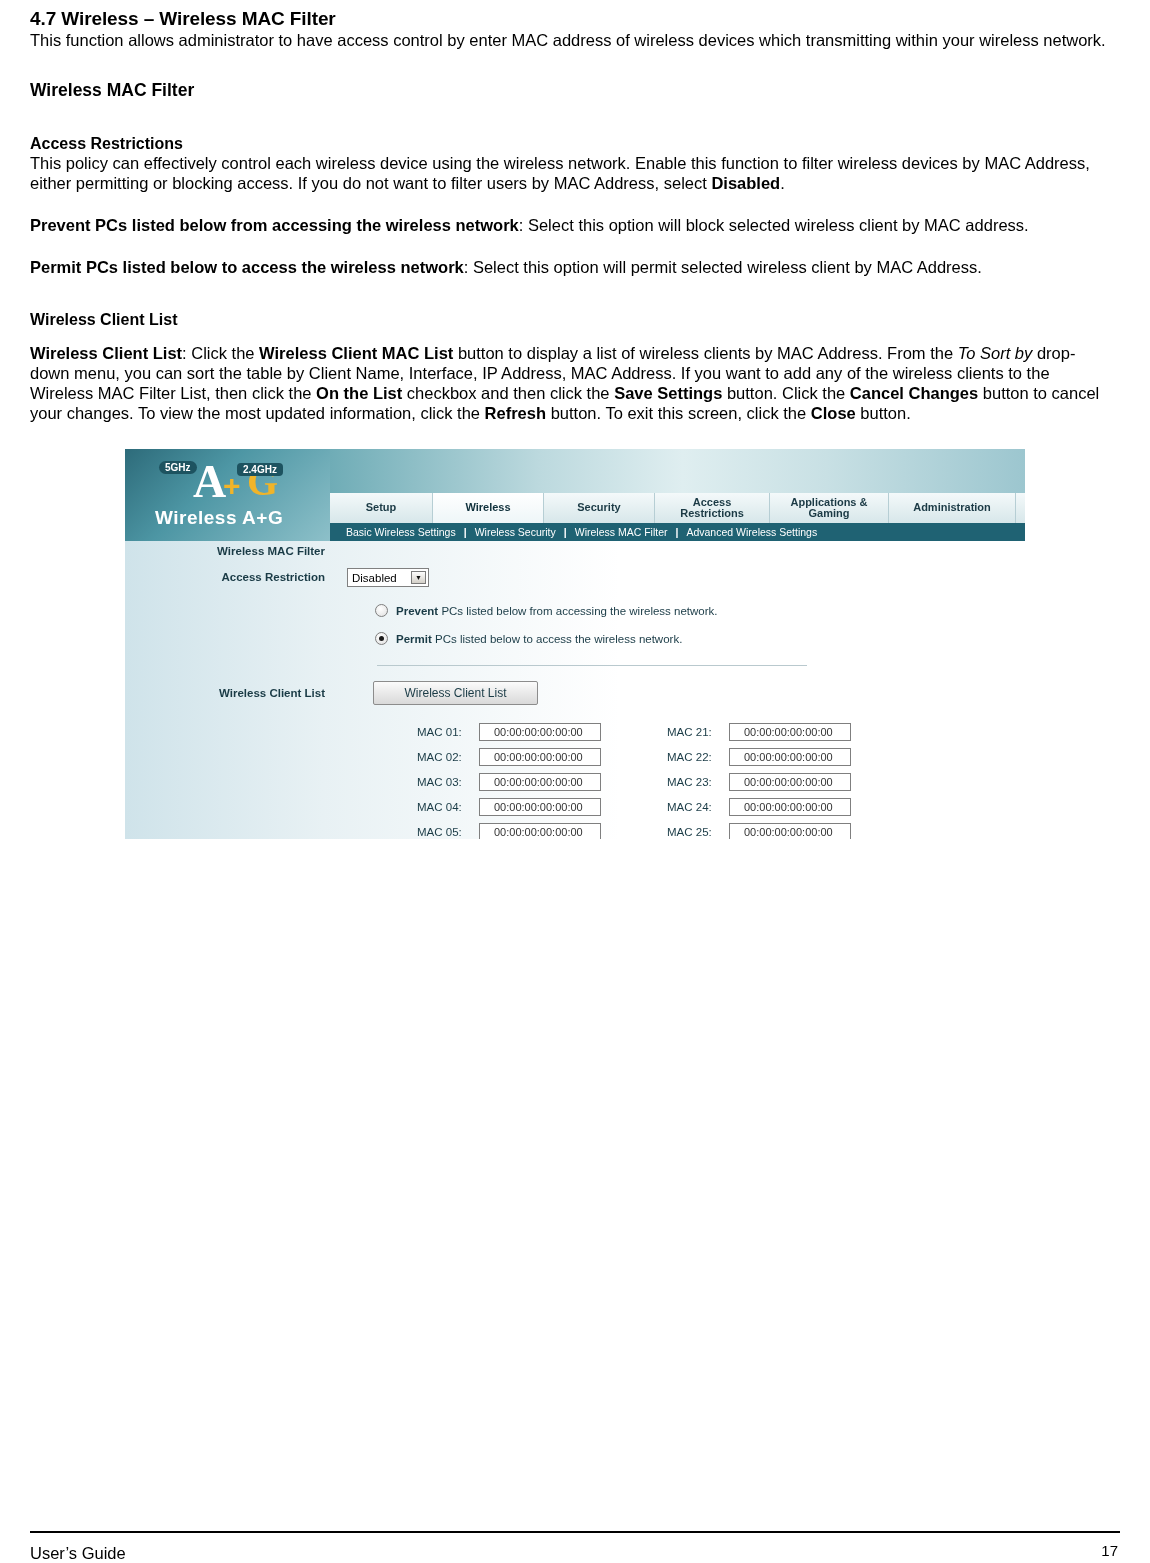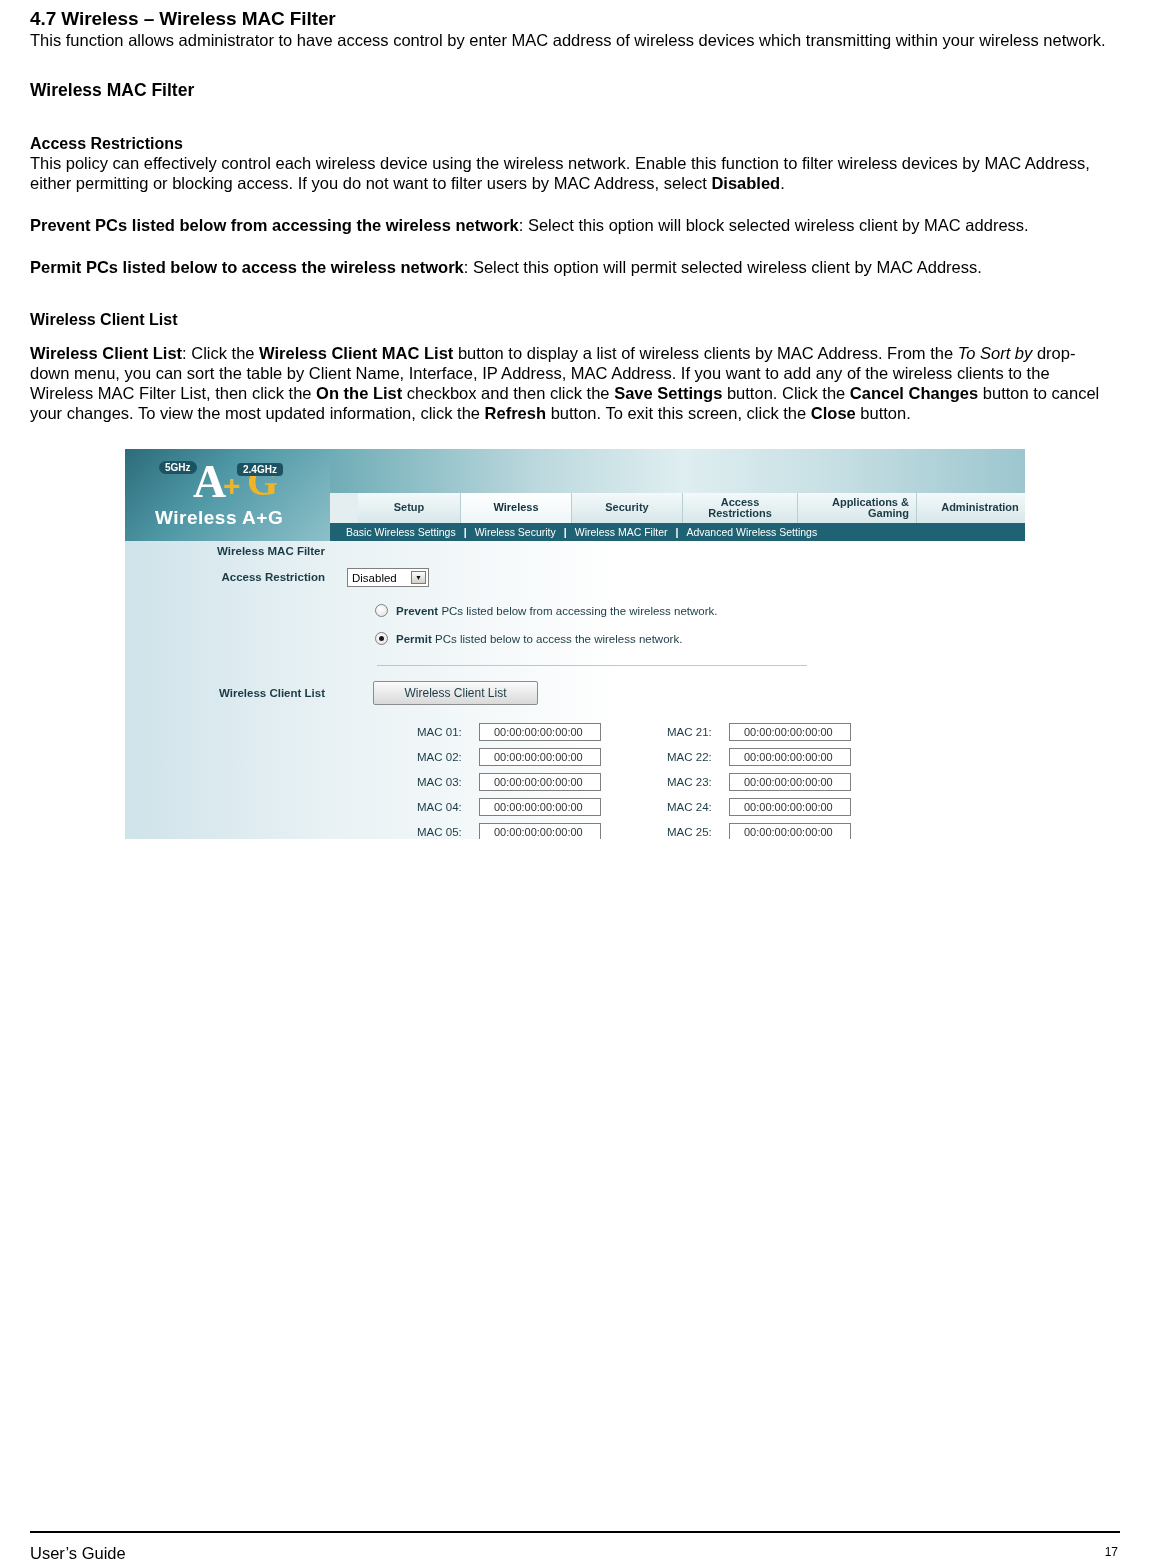--- a/index.html
+++ b/index.html
@@ -146,21 +146,20 @@
     color: #ffffff;
     letter-spacing: 0.5px;
   }
   .navbar {
     position: absolute;
     left: 205px; top: 44px;
     width: 695px; height: 30px;
     display: flex;
     align-items: stretch;
     background: #e4eef0;
-    padding-left: 28px;
   }
   .nav-tab {
     flex: 0 0 auto;
     display: flex;
     align-items: center;
     justify-content: center;
     text-align: center;
     font-size: 11px;
     font-weight: bold;
     color: #1b3a45;
@@ -328,21 +327,21 @@
     background: #000000;
   }
   .footer-left {
     position: absolute;
     left: 30px; bottom: 8px;
     font-size: 16.5px;
   }
   .footer-right {
     position: absolute;
     right: 32px; bottom: 12px;
-    font-size: 12px;
+    font-size: 15px;
   }
 </style>
 </head>
 <body>
 
 <div class="page">
 
   <h1 class="doc-title">4.7 Wireless – Wireless MAC Filter</h1>
 
   <p class="body-text intro">This function allows administrator to have access control by enter MAC address of wireless devices which transmitting within your wireless network.</p>
@@ -380,21 +379,21 @@
         <span class="logo-g">G</span>
         <span class="logo-24">2.4GHz</span>
         <span class="logo-name">Wireless A+G</span>
       </div>
 
       <div class="navbar">
         <div class="nav-tab" style="width:88px;">Setup</div>
         <div class="nav-tab active" style="width:96px;">Wireless</div>
         <div class="nav-tab" style="width:96px;">Security</div>
         <div class="nav-tab" style="width:100px;">Access Restrictions</div>
-        <div class="nav-tab" style="width:104px;text-align:right;">Applications &amp; Gaming</div>
+        <div class="nav-tab" style="width:104px;">Applications &amp; Gaming</div>
         <div class="nav-tab" style="width:112px;">Administration</div>
         <div class="nav-tab" style="width:98px;border-right:none;">Status</div>
       </div>
 
       <div class="subnav">
         <span class="subnav-item">Basic Wireless Settings</span>
         <span class="subnav-sep">|</span>
         <span class="subnav-item">Wireless Security</span>
         <span class="subnav-sep">|</span>
         <span class="subnav-item">Wireless MAC Filter</span>

